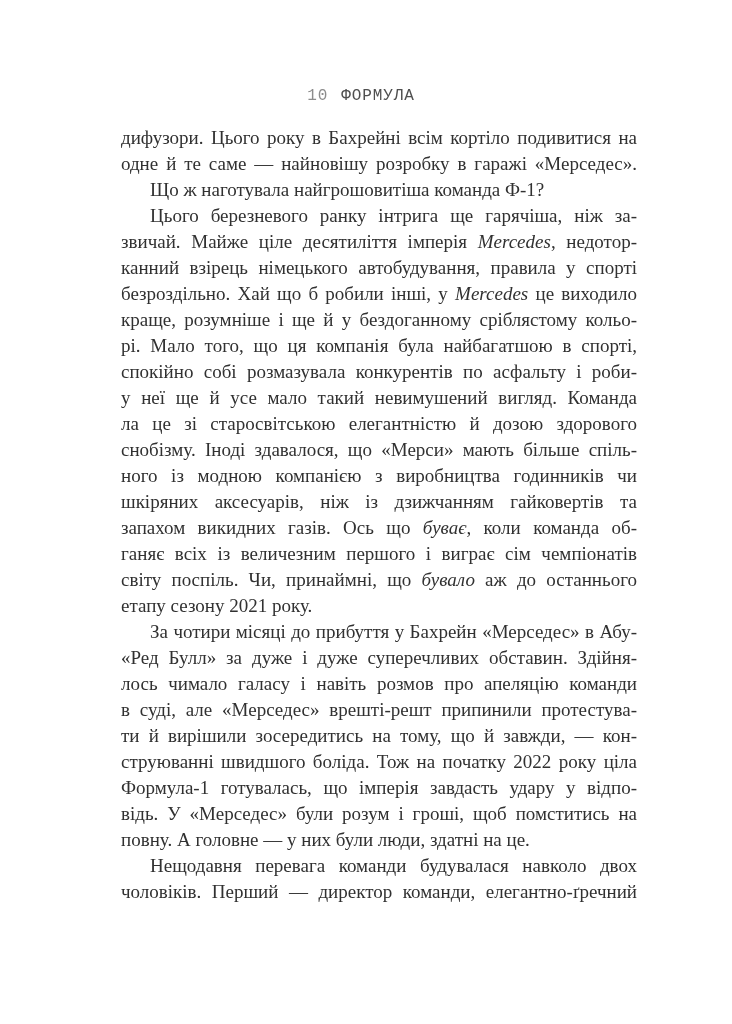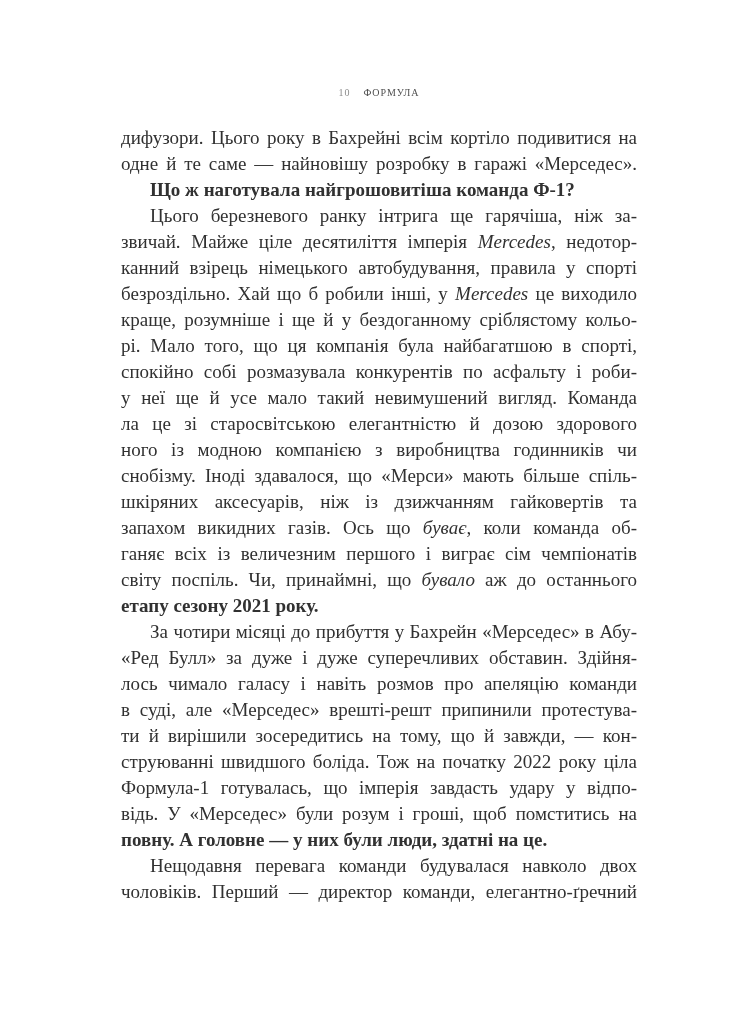--- a/index.html
+++ b/index.html
@@ -11,25 +11,25 @@
     position: relative;
     width: 732px;
     height: 1024px;
     background: #ffffff;
     overflow: hidden;
     font-family: "Liberation Serif", serif;
   }
   .running-header {
     position: absolute;
     top: 87px;
-    left: 121px;
+    left: 103px;
     width: 516px;
     text-align: center;
-    font-family: Liberation Serif, serif;
-    font-size: 10px;
+    font-family: Liberation Mono, monospace;
+    font-size: 16px;
     letter-spacing: 0.9px;
     color: #4f4f4f;
     white-space: nowrap;
   }
   .page-num {
     color: #8c8c8c;
     margin-right: 13px;
   }
   .text-block {
     position: absolute;
@@ -42,21 +42,20 @@
   .line {
     height: 26px;
     line-height: 26px;
     text-align: justify;
     text-align-last: justify;
     overflow: hidden;
     white-space: nowrap; 
   }
   .line.last {
     text-align-last: left;
-    font-weight: bold;
   }
   .line.indent {
     text-indent: 29px;
   }
   .line em {
     font-style: italic;
   }
 </style>
 </head>
 <body style="background: rgb(255, 255, 255);">
@@ -71,22 +70,22 @@
       <div class="line last indent"><span>Що ж наготувала найгрошовитіша команда Ф-1?</span></div>
       <div class="line indent"><span>Цього березневого ранку інтрига ще гарячіша, ніж за-</span></div>
       <div class="line"><span>звичай. Майже ціле десятиліття імперія </span><em>Mercedes</em><span>, недотор-</span></div>
       <div class="line"><span>канний взірець німецького автобудування, правила у спорті</span></div>
       <div class="line"><span>безроздільно. Хай що б робили інші, у </span><em>Mercedes</em><span> це виходило</span></div>
       <div class="line"><span>краще, розумніше і ще й у бездоганному сріблястому кольо-</span></div>
       <div class="line"><span>рі. Мало того, що ця компанія була найбагатшою в спорті,</span></div>
       <div class="line"><span>спокійно собі розмазувала конкурентів по асфальту і роби-</span></div>
       <div class="line"><span>у неї ще й усе мало такий невимушений вигляд. Команда</span></div>
       <div class="line"><span>ла це зі старосвітською елегантністю й дозою здорового</span></div>
+      <div class="line"><span>снобізму. Іноді здавалося, що «Мерси» мають більше спіль-</span></div>
       <div class="line"><span>ного із модною компанією з виробництва годинників чи</span></div>
-      <div class="line"><span>снобізму. Іноді здавалося, що «Мерси» мають більше спіль-</span></div>
       <div class="line"><span>шкіряних аксесуарів, ніж із дзижчанням гайковертів та</span></div>
       <div class="line"><span>запахом викидних газів. Ось що </span><em>буває</em><span>, коли команда об-</span></div>
       <div class="line"><span>ганяє всіх із величезним першого і виграє сім чемпіонатів</span></div>
       <div class="line"><span>світу поспіль. Чи, принаймні, що </span><em>бувало</em><span> аж до останнього</span></div>
       <div class="line last"><span>етапу сезону 2021 року.</span></div>
       <div class="line indent"><span>За чотири місяці до прибуття у Бахрейн «Мерседес» в Абу-</span></div>
       <div class="line"><span>«Ред Булл» за дуже і дуже суперечливих обставин. Здійня-</span></div>
       <div class="line"><span>лось чимало галасу і навіть розмов про апеляцію команди</span></div>
       <div class="line"><span>в суді, але «Мерседес» врешті-решт припинили протестува-</span></div>
       <div class="line"><span>ти й вирішили зосередитись на тому, що й завжди, — кон-</span></div>

